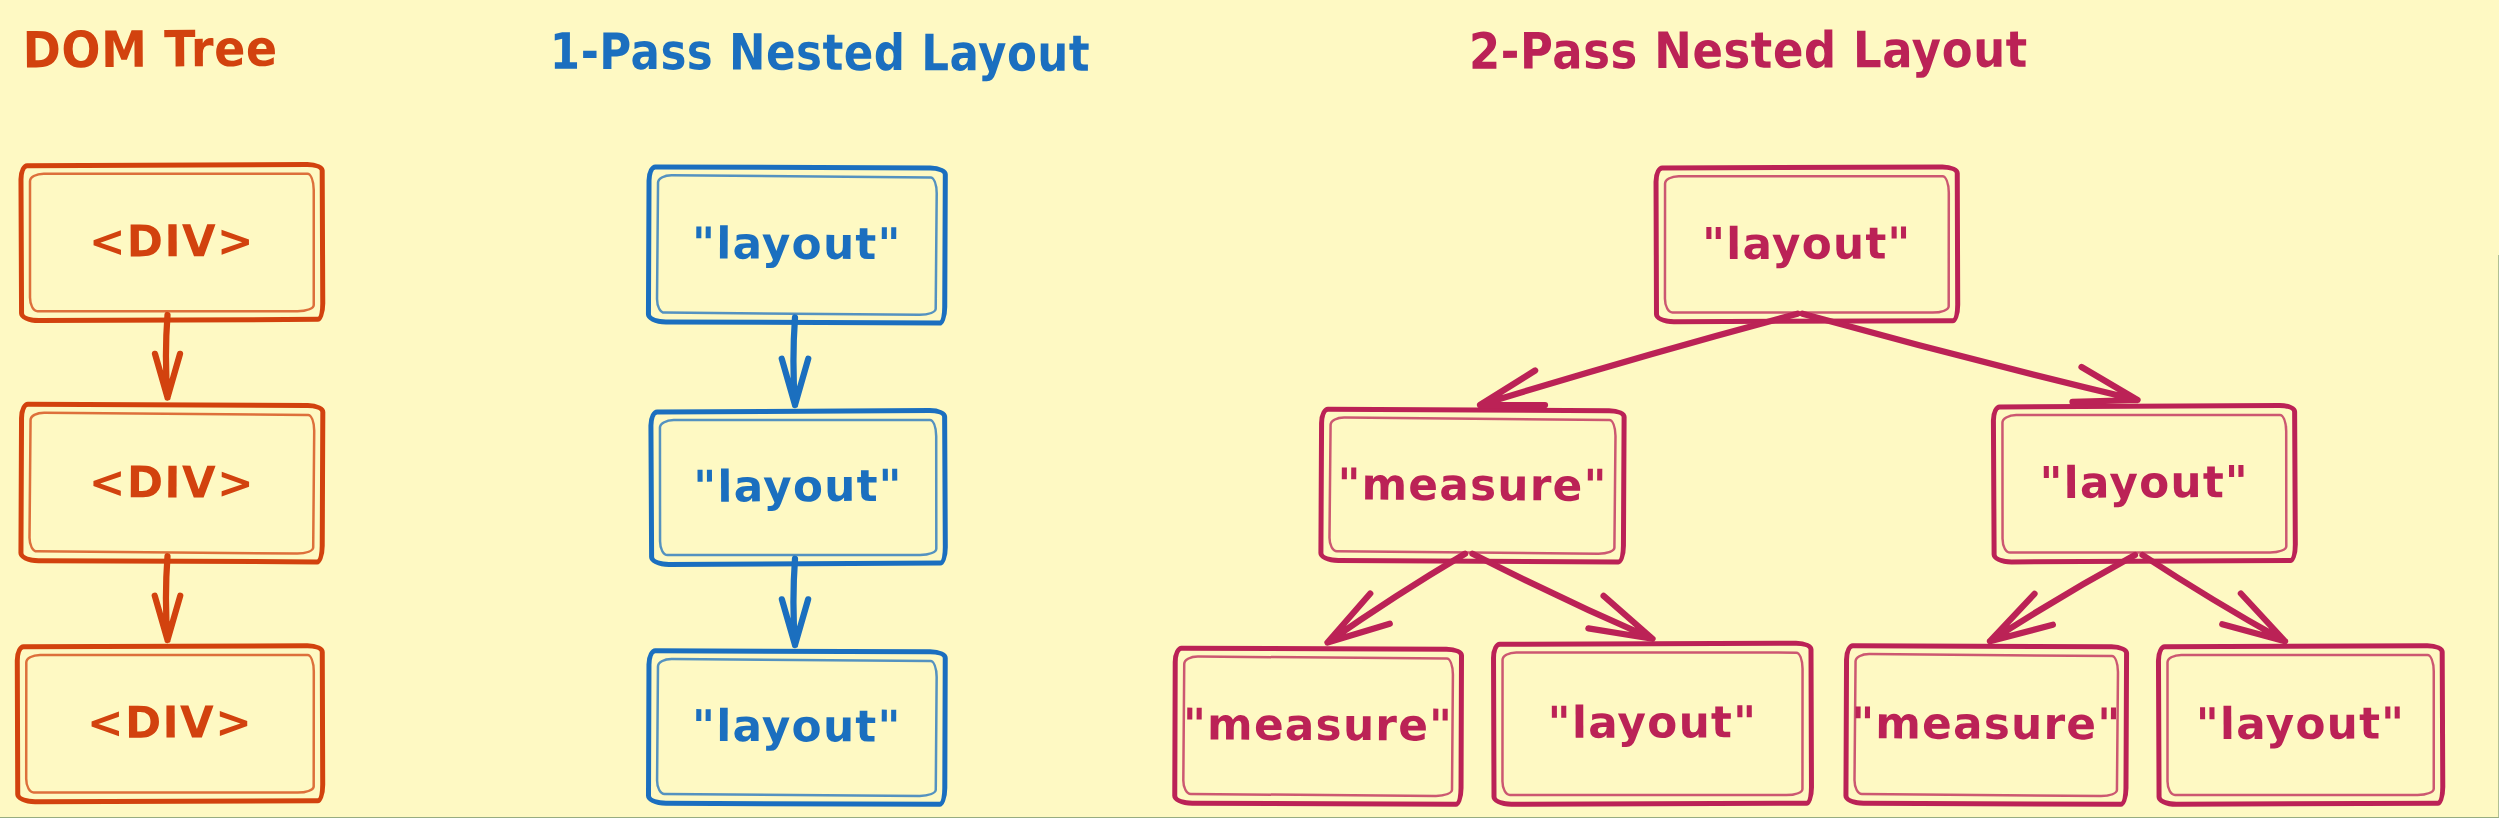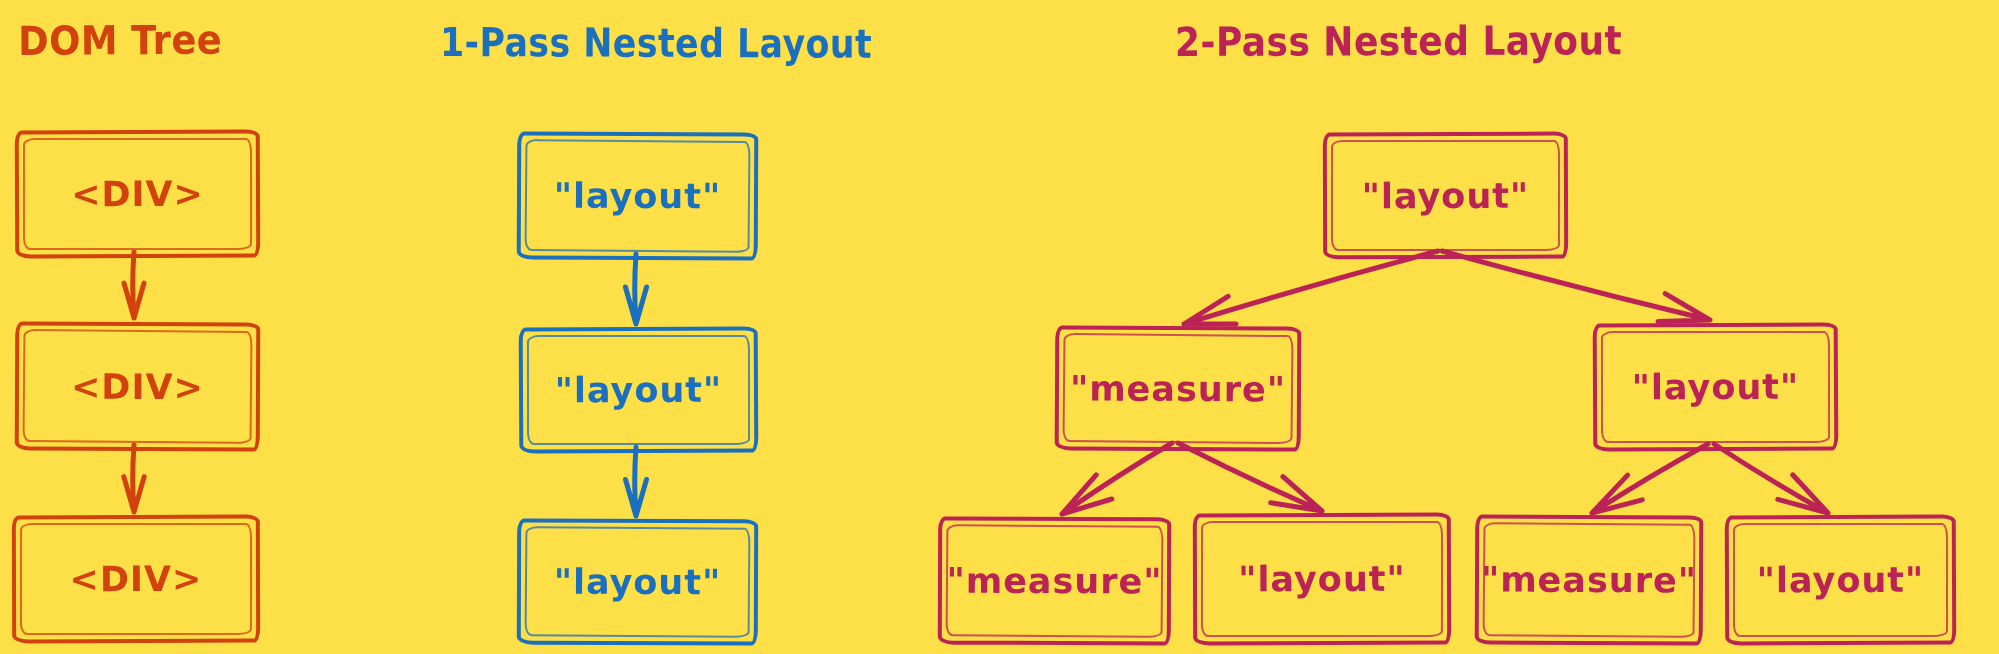--- a/index.html
+++ b/index.html
@@ -25,21 +25,21 @@
     transform:rotate(.25deg);
   }
   .node span{
     font-size:35px;font-weight:700;letter-spacing:1px;white-space:nowrap;
   }
   #arrows{position:absolute;left:0;top:0;pointer-events:none;}
 </style>
 </head>
 <body style="background: rgb(71, 112, 79);">
 
-<div id="canvas" style="background: #fde047;">
+<div id="canvas" style="background: #fef9c3;">
 
   <div class="title" style="left: 18px; top: 21px; transform: scaleX(0.92) rotate(-0.4deg); --c: #D2420E;">DOM Tree</div>
   <div class="title" style="left: 440px; top: 22px; transform: scaleX(0.87) rotate(0.2deg); --c: #1B6FBF;">1-Pass Nested Layout</div>
   <div class="title" style="left: 1175px; top: 22px; transform: scaleX(0.9) rotate(-0.2deg); --c: #BB2256;">2-Pass Nested Layout</div>
 
   <div class="node" style="left: 15px; top: 130px; width: 237px; height: 120px; transform: rotate(-0.25deg); --c: #D2420E;">
     <span>&lt;DIV&gt;</span>
   </div>
   <div class="node" style="left: 15px; top: 322px; width: 237px; height: 121px; transform: rotate(0.25deg); --c: #D2420E;">
     <span>&lt;DIV&gt;</span>

